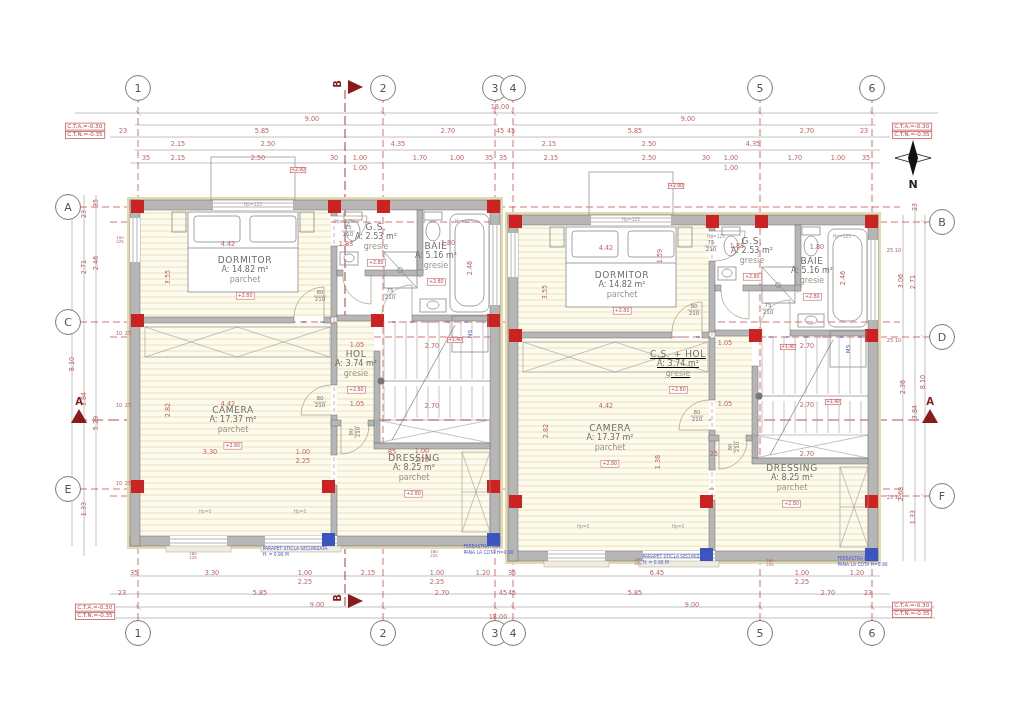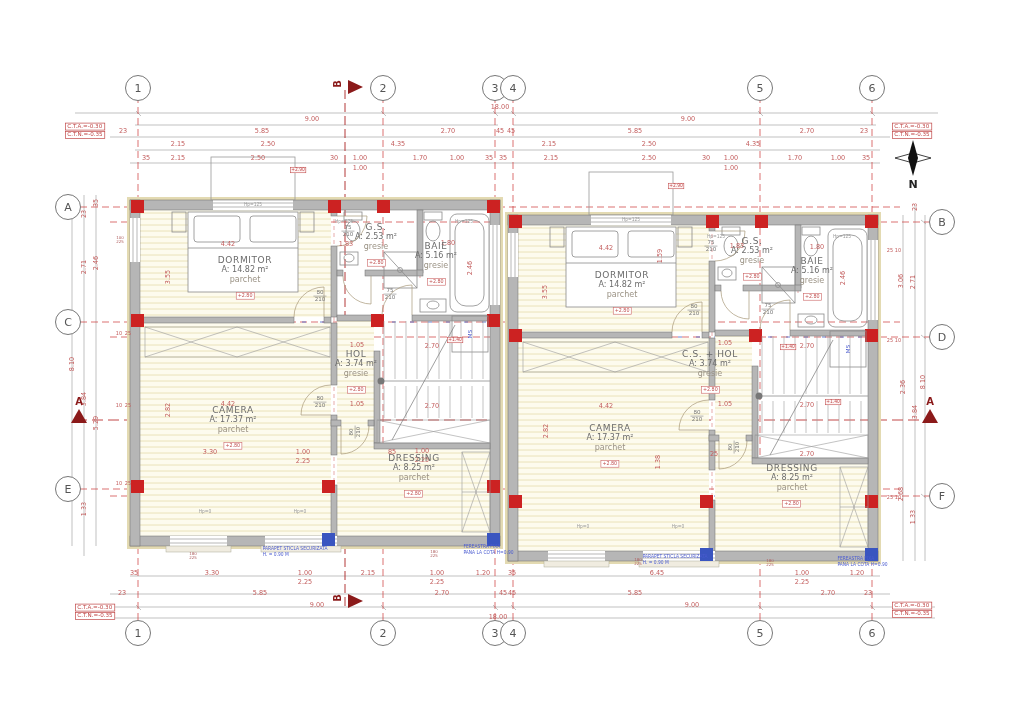--- a/index.html
+++ b/index.html
@@ -351,21 +351,21 @@
       <div class="abs dim s" style="left: 898px; top: 497px;">10</div>
       <div class="abs room" style="left: 245px; top: 262px;"><div class="rname">DORMITOR</div><div class="rarea">A: 14.82 m²</div><div class="rfloor">parchet</div><span class="rebox">+2.80</span></div>
       <div class="abs room" style="left: 376px; top: 229px;"><div class="rname">G.S.</div><div class="rarea">A: 2.53 m²</div><div class="rfloor">gresie</div><span class="rebox">+2.80</span></div>
       <div class="abs room" style="left: 436px; top: 248px;"><div class="rname">BAIE</div><div class="rarea">A: 5.16 m²</div><div class="rfloor">gresie</div><span class="rebox">+2.80</span></div>
       <div class="abs room" style="left: 356px; top: 356px;"><div class="rname">HOL</div><div class="rarea">A: 3.74 m²</div><div class="rfloor">gresie</div><span class="rebox">+2.80</span></div>
       <div class="abs room" style="left: 233px; top: 412px;"><div class="rname">CAMERA</div><div class="rarea">A: 17.37 m²</div><div class="rfloor">parchet</div><span class="rebox">+2.80</span></div>
       <div class="abs room" style="left: 414px; top: 460px;"><div class="rname">DRESSING</div><div class="rarea">A: 8.25 m²</div><div class="rfloor">parchet</div><span class="rebox">+2.80</span></div>
       <div class="abs room" style="left: 622px; top: 277px;"><div class="rname">DORMITOR</div><div class="rarea">A: 14.82 m²</div><div class="rfloor">parchet</div><span class="rebox">+2.80</span></div>
       <div class="abs room" style="left: 752px; top: 243px;"><div class="rname">G.S.</div><div class="rarea">A: 2.53 m²</div><div class="rfloor">gresie</div><span class="rebox">+2.80</span></div>
       <div class="abs room" style="left: 812px; top: 263px;"><div class="rname">BAIE</div><div class="rarea">A: 5.16 m²</div><div class="rfloor">gresie</div><span class="rebox">+2.80</span></div>
-      <div class="abs room" style="left: 710px; top: 356px;"><div class="rname">C.S. + HOL</div><div class="rarea">A: 3.74 m²</div><div class="rfloor">gresie</div><span class="rebox">+2.80</span></div>
+      <div class="abs room" style="left: 678px; top: 356px; text-decoration: underline;"><div class="rname">C.S. + HOL</div><div class="rarea">A: 3.74 m²</div><div class="rfloor">gresie</div><span class="rebox">+2.80</span></div>
       <div class="abs room" style="left: 610px; top: 430px;"><div class="rname">CAMERA</div><div class="rarea">A: 17.37 m²</div><div class="rfloor">parchet</div><span class="rebox">+2.80</span></div>
       <div class="abs room" style="left: 792px; top: 470px;"><div class="rname">DRESSING</div><div class="rarea">A: 8.25 m²</div><div class="rfloor">parchet</div><span class="rebox">+2.80</span></div>
       <div class="abs frac" style="left: 348px; top: 231px;">
         <span class="n">75</span>
         <span class="d">210</span>
       </div>
       <div class="abs frac" style="left: 320px; top: 296px;">
         <span class="n">80</span>
         <span class="d">210</span>
       </div>

